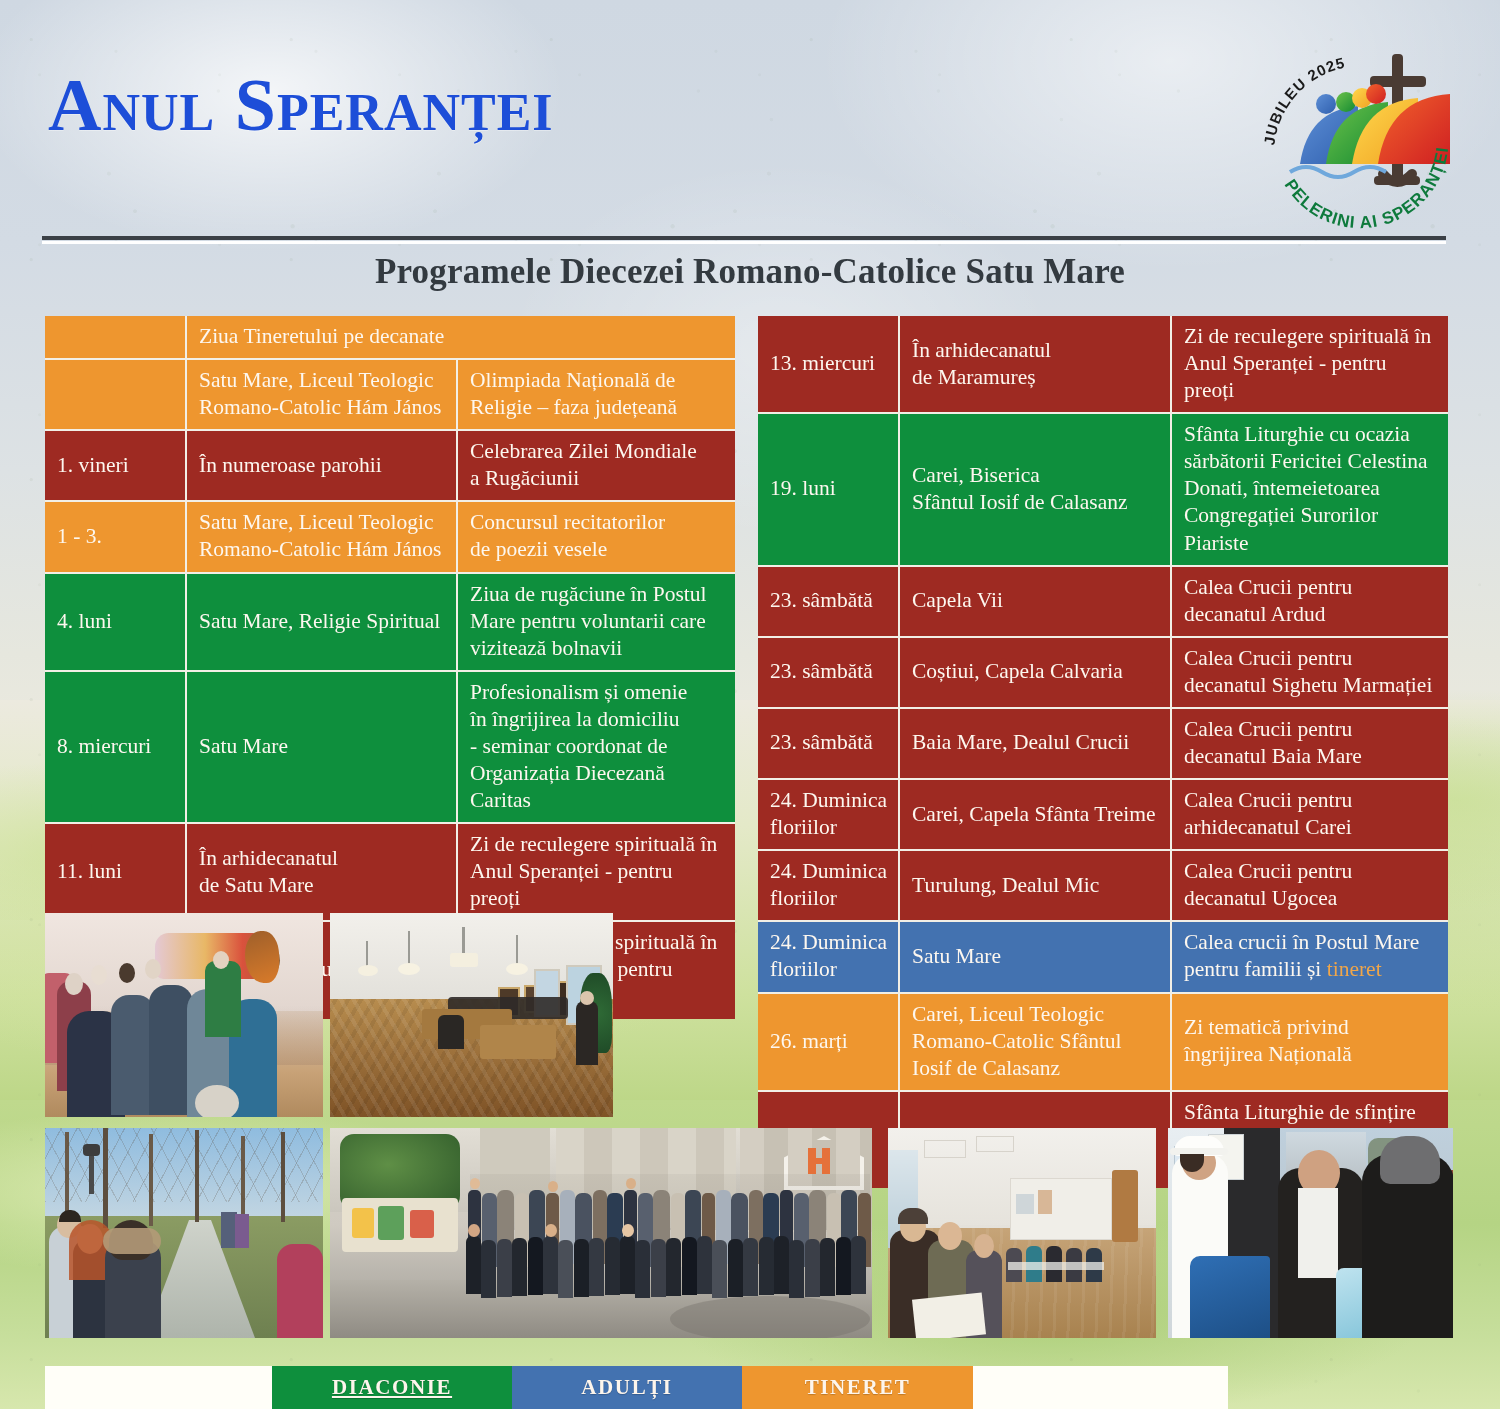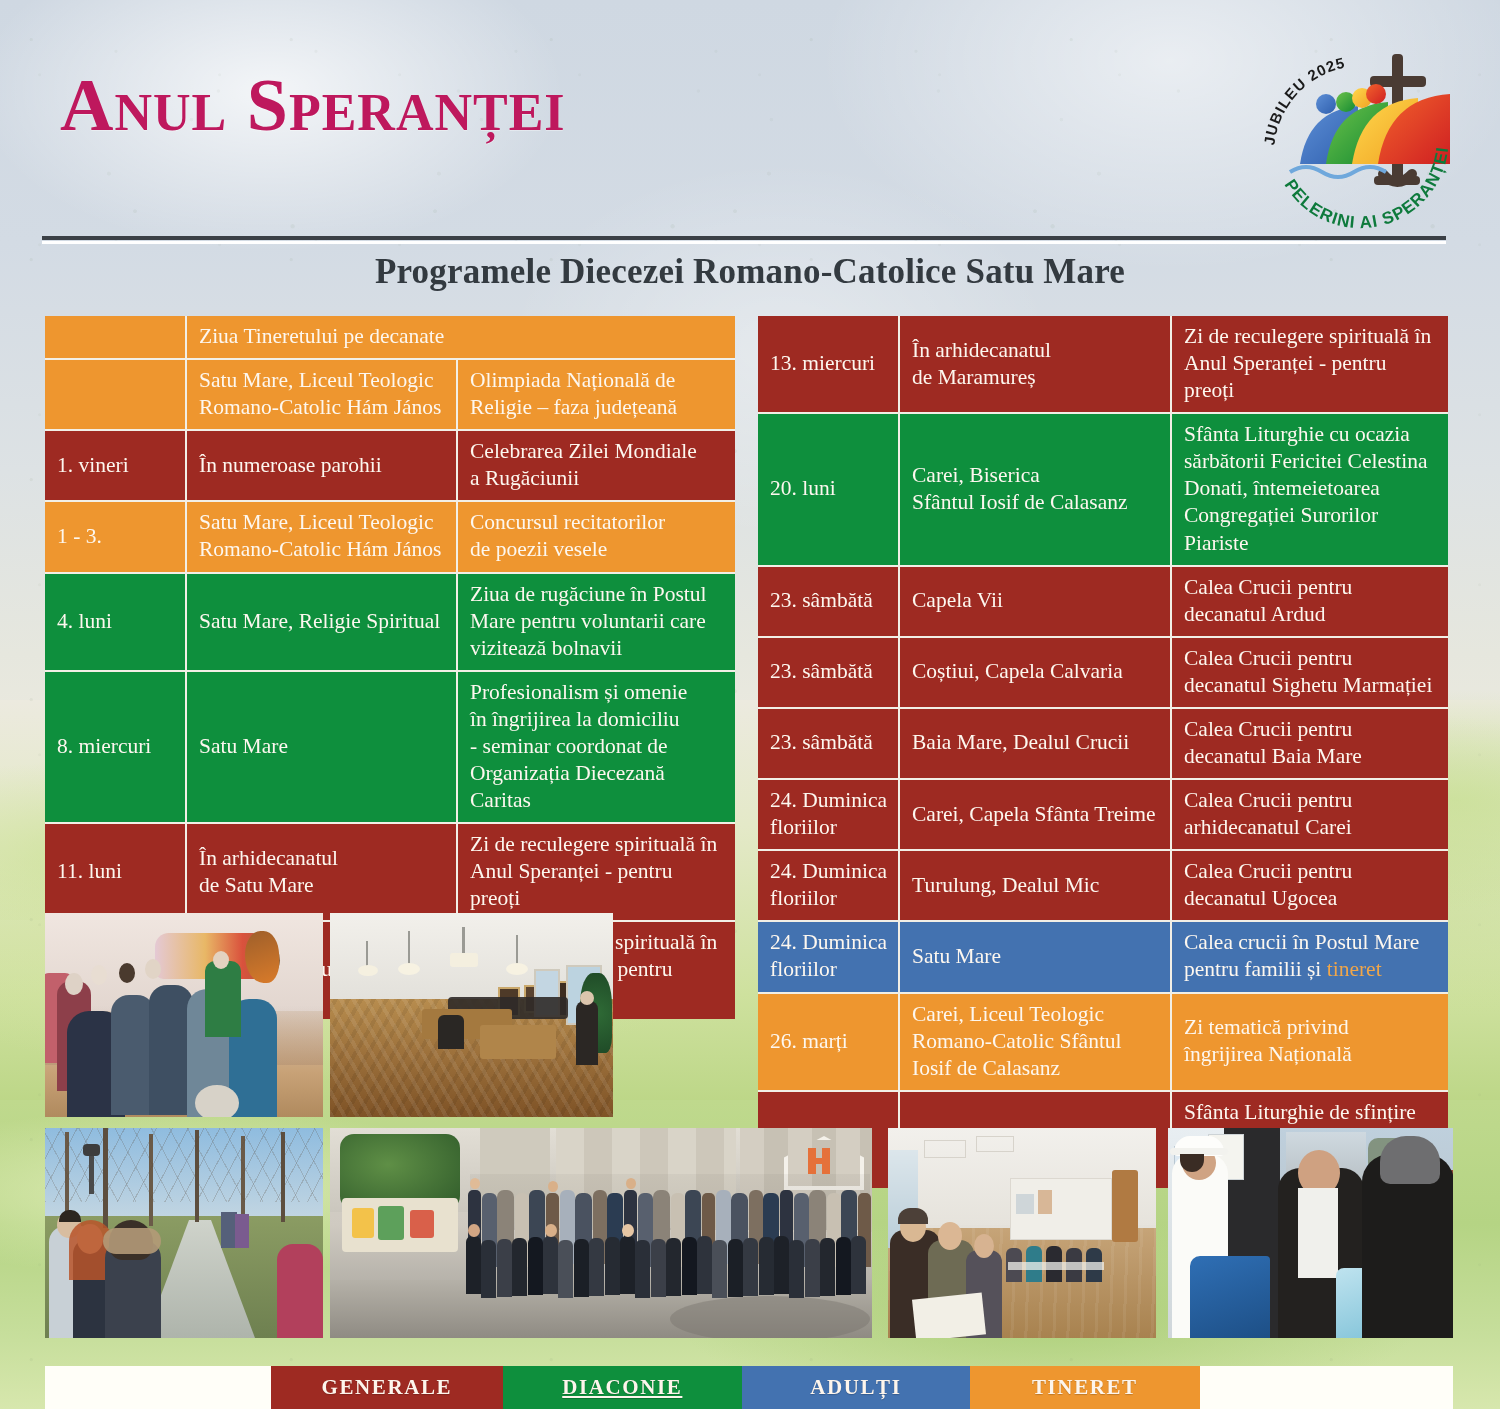--- a/index.html
+++ b/index.html
@@ -49,23 +49,23 @@
   .bg-green-wash{
     position:absolute;left:0;top:620px;width:1500px;height:300px;
     background:
       radial-gradient(ellipse 360px 130px at 6% 78%, rgba(205,226,152,.75), rgba(205,226,152,0) 72%),
       radial-gradient(ellipse 420px 150px at 97% 60%, rgba(199,223,146,.7), rgba(199,223,146,0) 74%);
   }
 
   
   #header{position:absolute;left:0;top:0;width:1500px;height:250px;z-index:3;}
   .title-main{
-    position:absolute;left:60px;top:68px;
+    position:absolute;left:48px;top:68px;
     font-family:"Liberation Serif",serif;
-    font-weight:bold;color:#be185d;
+    font-weight:bold;color:#1d4ed8;
     font-size:74px;letter-spacing:1px;
     font-variant:small-caps;
     line-height:1;
     text-shadow:0 1px 0 rgba(255,255,255,.35);
   }
   .title-sub{
     position:absolute;left:48px;top:165px;
     font-family:"Liberation Serif",serif;
     font-weight:bold;font-style:italic;
     font-size:49px;font-variant:small-caps;
@@ -264,21 +264,21 @@
   </div>
 <div class="tbl" id="tbl-right">
     <div class="row">
       <div class="cell c-date cat-generale">13. miercuri</div>
       <div class="cell c-place cat-generale">În arhidecanatul
 de Maramureș</div>
       <div class="cell c-desc cat-generale">Zi de reculegere spirituală în
 Anul Speranței - pentru preoți</div>
     </div>
     <div class="row">
-      <div class="cell c-date cat-diaconie">20. luni</div>
+      <div class="cell c-date cat-diaconie">19. luni</div>
       <div class="cell c-place cat-diaconie">Carei, Biserica
 Sfântul Iosif de Calasanz</div>
       <div class="cell c-desc cat-diaconie">Sfânta Liturghie cu ocazia
 sărbătorii Fericitei Celestina
 Donati, întemeietoarea
 Congregației Surorilor Piariste</div>
     </div>
     <div class="row">
       <div class="cell c-date cat-generale">23. sâmbătă</div>
       <div class="cell c-place cat-generale">Capela Vii</div>
@@ -596,18 +596,17 @@
     <div class="pz" style="left:130px;top:22px;width:42px;height:46px;border-radius:50%;background:#cfa181;"></div>
     <div class="pz" style="left:130px;top:60px;width:40px;height:90px;background:#f0f0ec;"></div>
     <div class="pz" style="left:168px;top:140px;width:64px;height:70px;background:linear-gradient(160deg,#bfe3ef,#7fc2d8);border-radius:8px 4px 0 0;"></div>
     <div class="pz" style="left:194px;top:26px;width:92px;height:184px;background:#1d1c1b;border-radius:28px 28px 0 0;"></div>
     <div class="pz" style="left:212px;top:8px;width:60px;height:48px;border-radius:26px 26px 10px 10px;background:#6e6e70;"></div>
   </div>
 </div>
 
 <div id="legend">
     <div class="seg blank" style="width: 227px;"></div>
-    <div class="seg cat-generale" style="width: 234px;">GENERALE</div>
     <div class="seg cat-diaconie" style="width: 240px; text-decoration: underline;">DIACONIE</div>
     <div class="seg cat-adulti" style="width: 230px;">ADULȚI</div>
     <div class="seg cat-tineret" style="width: 231px;">TINERET</div>
     <div class="seg blank" style="width: 255px;"></div>
   </div>
 
 </body></html>

